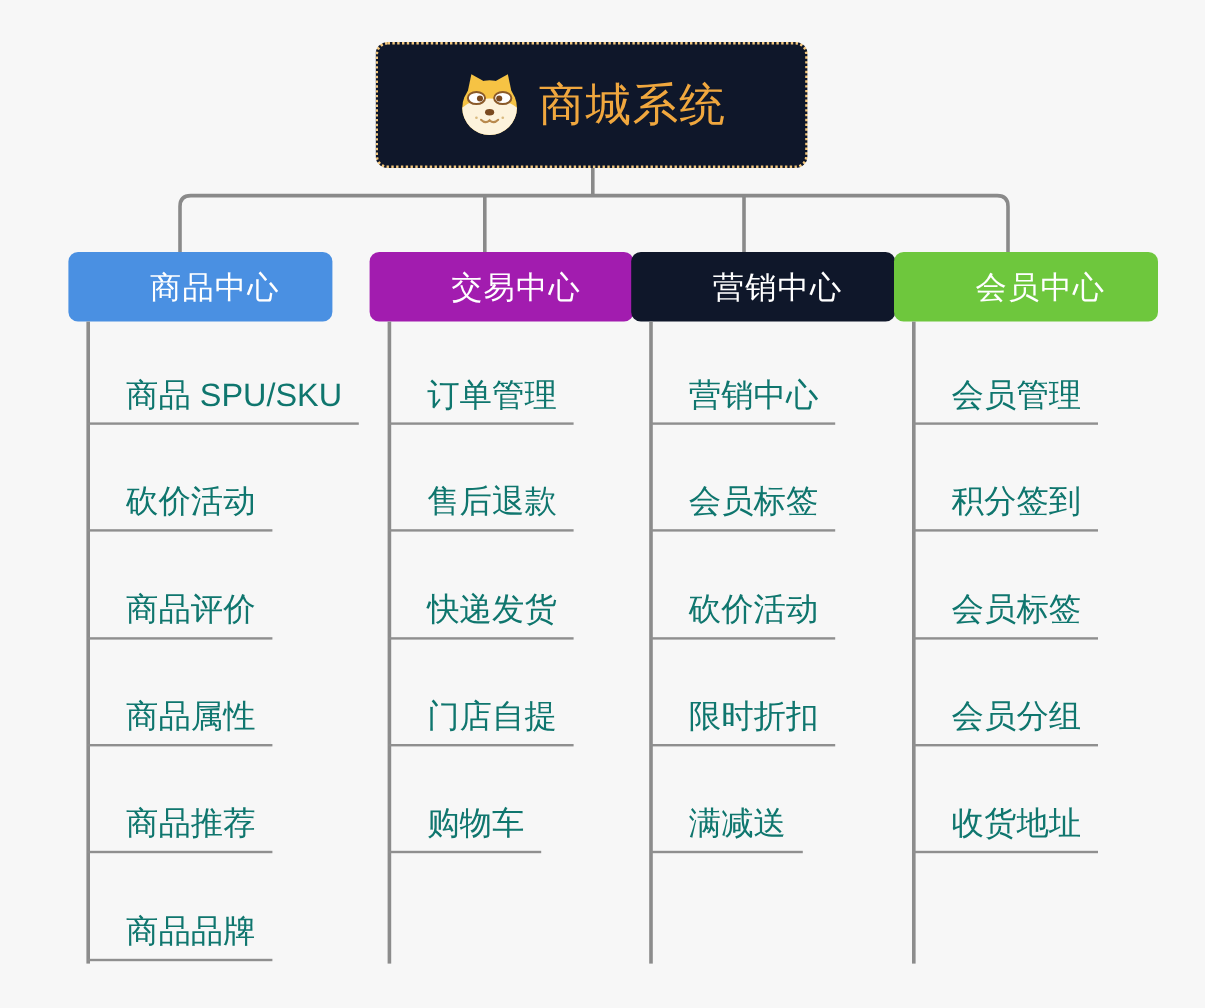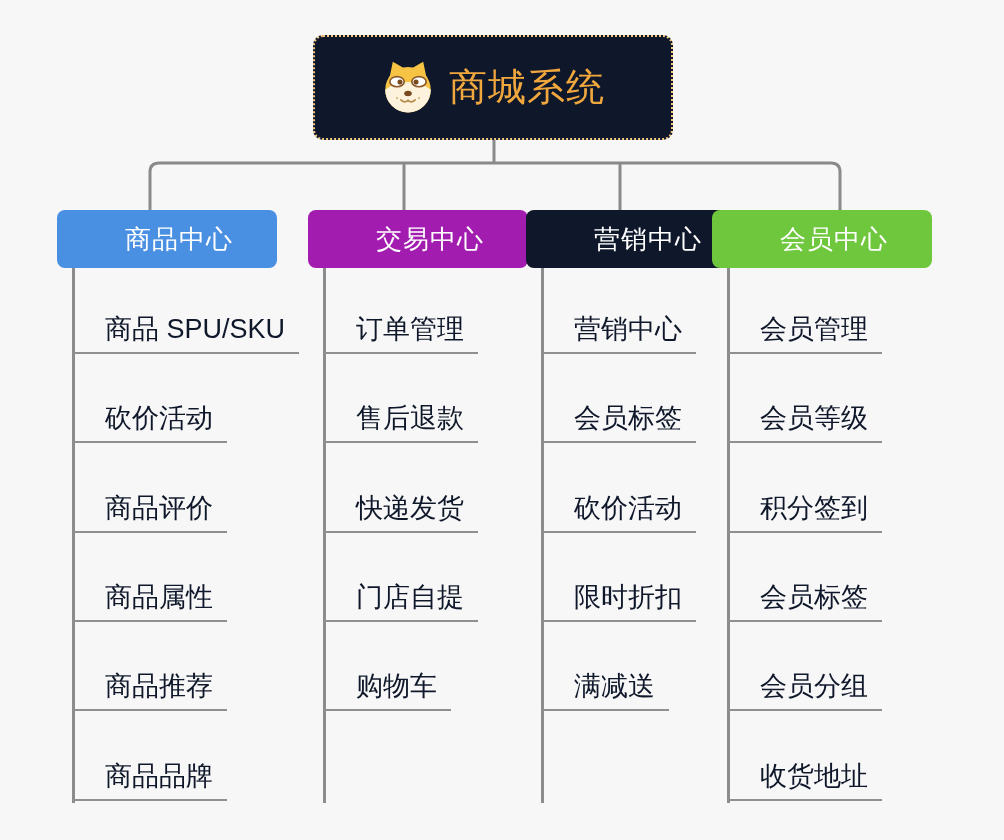--- a/index.html
+++ b/index.html
@@ -50,21 +50,21 @@
   
   .branch {
     position: absolute;
     top: 210px;
     width: 260px;
     height: 600px;
   }
   .branch-0 { left: 57px;  }
   .branch-1 { left: 308px; }
   .branch-2 { left: 526px; }
-  .branch-3 { left: 712px; }
+  .branch-3 { left: 745px; }
   .branch-node {
     position: absolute;
     left: 0; top: 0;
     width: 196px; height: 58px;
     border-radius: 8px;
     color: #ffffff;
     font-size: 26px;
     display: flex;
     align-items: center;
     justify-content: center;
@@ -84,21 +84,21 @@
   }
   .item {
     height: 89.33px;
     display: flex;
     align-items: flex-end;
   }
   .item-label {
     display: inline-block;
     white-space: nowrap;
     font-size: 27px;
-    color: #0f172a;
+    color: #0f766e;
     padding: 0 14px 5px 32px;
     border-bottom: 2px solid #8f8f8f;
   }
 </style>
 </head>
 <body>
 
 <div class="canvas">
 
   <svg class="connectors" viewBox="0 0 1004 840" xmlns="http://www.w3.org/2000/svg">
@@ -198,23 +198,20 @@
   </div>
 
   <div class="branch branch-3">
     <div class="branch-node" style="background-color: rgb(110, 199, 61);">会员中心</div>
     <div class="trunk"></div>
     <div class="items">
       <div class="item">
           <span class="item-label">会员管理</span>
         </div>
       <div class="item">
-          <span class="item-label">会员等级</span>
-        </div>
-      <div class="item">
           <span class="item-label">积分签到</span>
         </div>
       <div class="item">
           <span class="item-label">会员标签</span>
         </div>
       <div class="item">
           <span class="item-label">会员分组</span>
         </div>
       <div class="item">
           <span class="item-label">收货地址</span>

